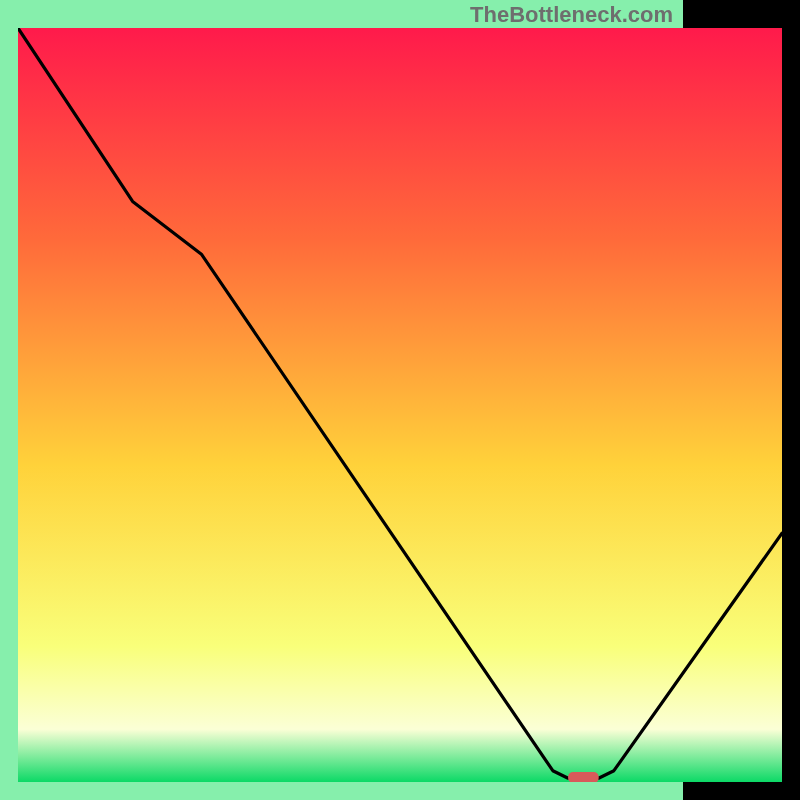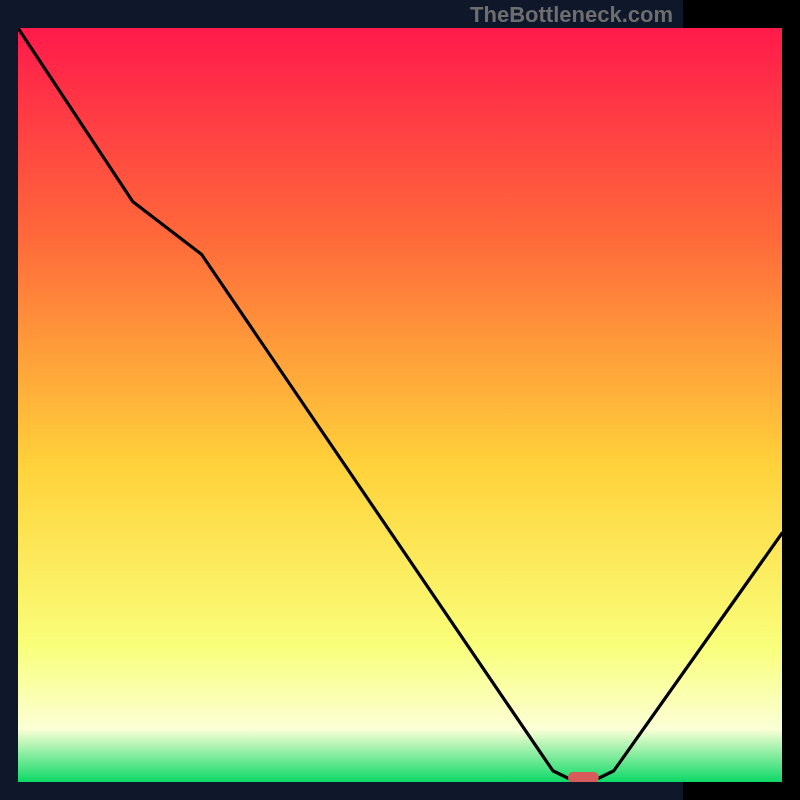--- a/index.html
+++ b/index.html
@@ -7,21 +7,21 @@
     padding: 0;
     width: 800px;
     height: 800px;
     background: #000000;
     overflow: hidden;
   }
   .stage {
     position: relative;
     width: 683px;
     height: 800px;
-    background: #0f172a;
+    background: #86efac;
   }
   .watermark {
     position: absolute;
     top: 2px;
     right: 10px;
     font-family: Arial, Helvetica, sans-serif;
     font-size: 22px;
     font-weight: 600;
     color: #6e6e6e;
     letter-spacing: 0px;

